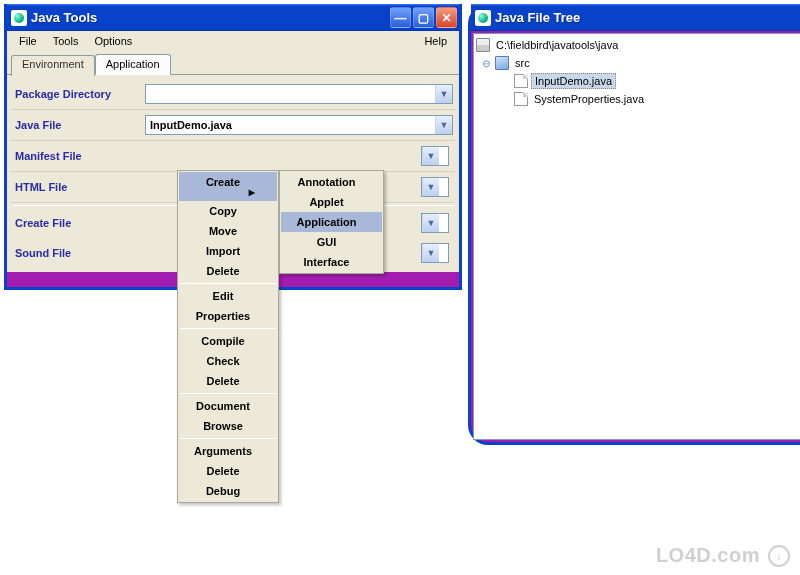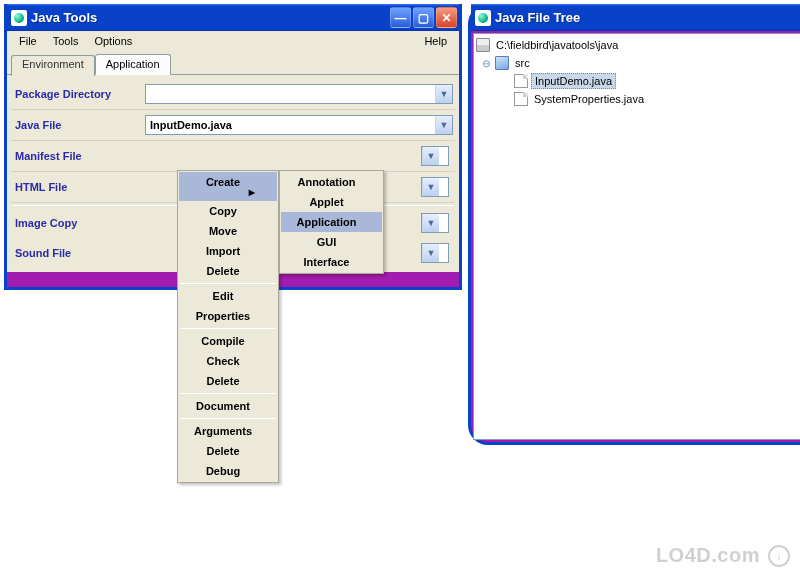--- a/index.html
+++ b/index.html
@@ -288,21 +288,21 @@
       <div class="form-label">HTML File</div>
       <div style="flex:1"></div>
       <div class="combo short">
         <div class="combo-btn">▼</div>
       </div>
     </div>
 
     <div class="hdiv"></div>
 
     <div class="form-row no-border">
-      <div class="form-label">Image Copy</div>
+      <div class="form-label">Create File</div>
       <div style="flex:1"></div>
       <div class="combo short">
         <div class="combo-btn">▼</div>
       </div>
     </div>
 
     <div class="form-row no-border">
       <div class="form-label">Sound File</div>
       <div style="flex:1"></div>
       <div class="combo short">
@@ -323,20 +323,21 @@
   <div class="pitem">Delete</div>
   <div class="psep"></div>
   <div class="pitem">Edit</div>
   <div class="pitem">Properties</div>
   <div class="psep"></div>
   <div class="pitem">Compile</div>
   <div class="pitem">Check</div>
   <div class="pitem">Delete</div>
   <div class="psep"></div>
   <div class="pitem">Document</div>
+  <div class="pitem">Browse</div>
   <div class="psep"></div>
   <div class="pitem">Arguments</div>
   <div class="pitem">Delete</div>
   <div class="pitem">Debug</div>
 </div>
 
 <div class="popup" style="left:279px; top:170px; width:105px;">
   <div class="pitem">Annotation</div>
   <div class="pitem">Applet</div>
   <div class="pitem hi">Application</div>

